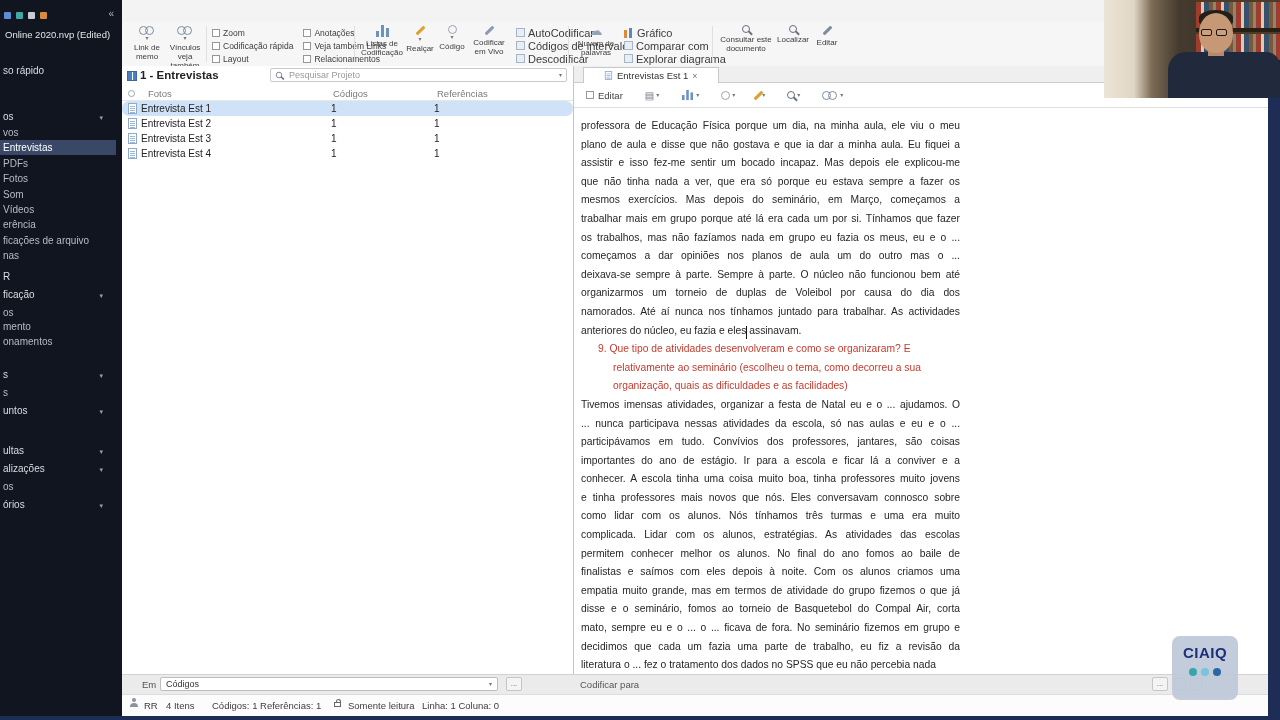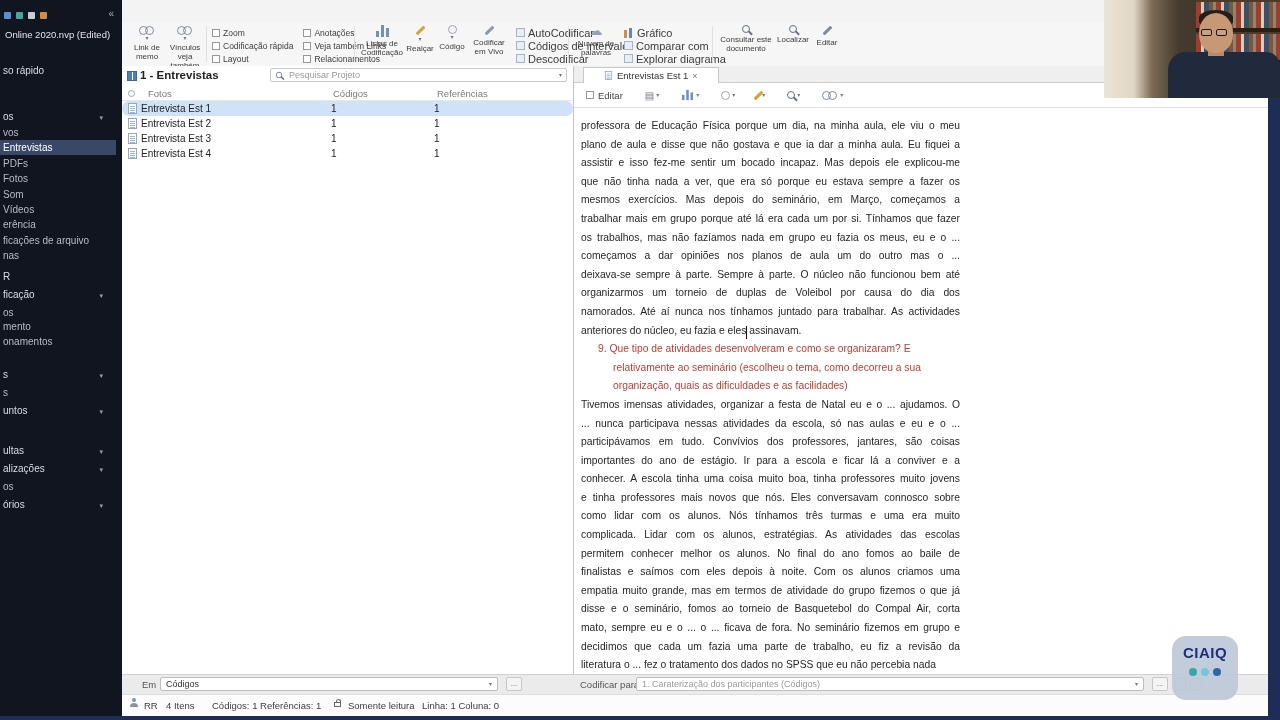--- a/index.html
+++ b/index.html
@@ -105,21 +105,21 @@
   .wc-shelfzone{position:absolute;left:92px;top:0;width:84px;height:98px;background:#4d3b28;}
   .wc-books{position:absolute;left:0;width:84px;height:26px;background:repeating-linear-gradient(90deg,#a03c2e 0 5px,#d8cbb2 5px 8px,#37506e 8px 13px,#7a5a36 13px 17px,#8f8474 17px 20px);}
   .wc-board{position:absolute;left:0;width:84px;height:4px;background:#281f15;}
   .wc-torso{position:absolute;left:64px;top:52px;width:112px;height:46px;background:#202a3c;border-radius:18px 14px 0 0;}
   .wc-neck{position:absolute;left:104px;top:44px;width:16px;height:12px;background:#b98a6a;}
   .wc-head{position:absolute;left:95px;top:13px;width:34px;height:40px;background:#c79876;border-radius:50% 50% 46% 46%;}
   .wc-hair{position:absolute;left:95px;top:10px;width:34px;height:15px;background:#241e18;border-radius:50% 50% 20% 20%;}
   .wc-glass{position:absolute;top:29px;width:11px;height:7px;border:1px solid #20160f;border-radius:2px;background:rgba(255,255,255,0.08);}
 
   
-  #ciaiq{position:absolute;left:1172px;top:636px;width:66px;height:64px;z-index:25;background:rgba(190,200,216,0.92);border-radius:14px;text-align:center;}
+  #ciaiq{position:absolute;left:1172px;top:636px;width:66px;height:64px;z-index:25;background:rgba(190,200,216,0.92);border-radius:8px;text-align:center;}
   .ciaiq-text{font-size:15px;font-weight:bold;color:#1d2e7b;letter-spacing:0.5px;margin-top:8px;}
   .ciaiq-dots{display:flex;justify-content:center;gap:4px;margin-top:7px;}
   .ciaiq-dot{width:8px;height:8px;border-radius:50%;}
 </style>
 </head>
 <body>
 
 <div id="root">
 
   <div id="sidebar">
@@ -401,24 +401,20 @@
     </div>
 
     <div id="codingbar">
       <span class="cb-label" style="left:20px">Em</span>
       <div class="cb-select" style="left:38px;width:338px">
         <span>Códigos</span>
         <span class="chev">▾</span>
       </div>
       <div class="cb-dots" style="left:384px">...</div>
       <span class="cb-label" style="left:458px">Codificar para</span>
-      <div class="cb-select" style="left:514px;width:508px">
-        <span class="ph">1. Caraterização dos participantes (Códigos)</span>
-        <span class="chev">▾</span>
-      </div>
       <div class="cb-dots" style="left:1030px">...</div>
       <div class="cb-mini" style="left:1052px"></div>
       <div class="cb-mini" style="left:1068px"></div>
     </div>
 
     <div id="statusbar">
       <span class="st" style="left:8px;top:3px"><span class="ico-user"></span></span>
       <span class="st" style="left:22px">RR</span>
       <span class="st" style="left:44px">4 Itens</span>
       <span class="st" style="left:90px">Códigos: 1 Referências: 1</span>

